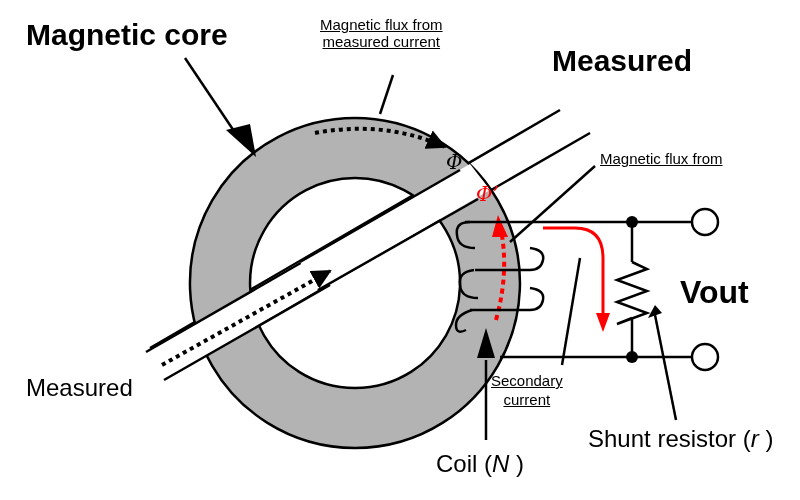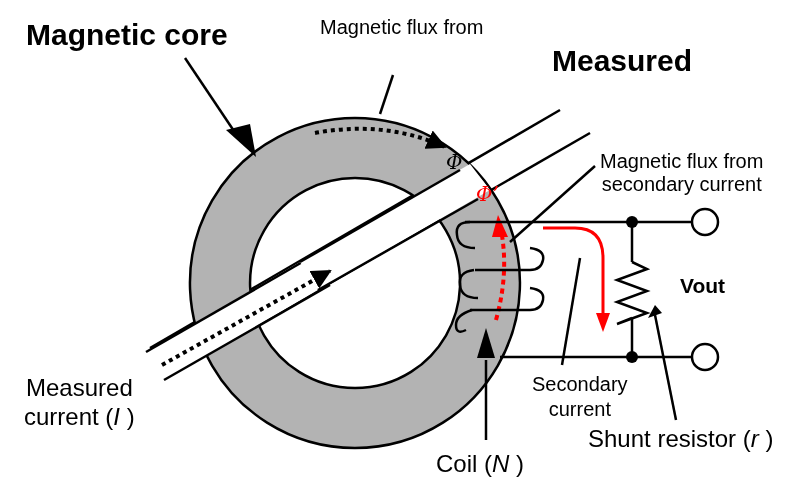--- a/index.html
+++ b/index.html
@@ -1,21 +1,21 @@
 <!DOCTYPE html>
 <html><head>
 <meta charset="utf-8">
 <style>
   html, body { margin: 0; padding: 0; background: #ffffff; }
   body { width: 800px; height: 500px; overflow: hidden; position: relative; font-family: "Liberation Sans", sans-serif; }
   #diagram { position: absolute; left: 0; top: 0; width: 800px; height: 500px; }
   .lbl { position: absolute; color: #000; white-space: nowrap; line-height: 1.15; font-family: "Liberation Sans", sans-serif; }
   .big { font-weight: bold; font-size: 30px; }
   .mid { font-size: 24px; }
-  .small { font-size: 20px; text-align: center; }
+  .small { font-size: 15px; text-align: center; text-decoration: underline; }
   .center { text-align: center; }
   .it { font-style: italic; }
   .sym { position: absolute; font-family: "DejaVu Serif", serif; font-style: italic; font-size: 20px; line-height: 1; }
 </style>
 </head>
 <body>
 
 <svg id="diagram" viewBox="0 0 800 500" xmlns="http://www.w3.org/2000/svg">
   <defs>
     <marker id="arrowBlack" viewBox="0 0 10 10" refX="9" refY="5" markerWidth="5" markerHeight="5" orient="auto">
@@ -89,38 +89,37 @@
   <polygon points="648,318 662,313 655,305" fill="#000"></polygon>
 </svg>
 
 <div class="sym" style="left:446px; top:152px; color:#000;">Φ</div>
 <div class="sym" style="left:476px; top:184px; color:#ff0000;">Φ’</div>
 
 <div class="lbl big" style="left:26px; top:18px;">Magnetic core</div>
 
 <div class="lbl small center" style="left:320px; top:16px;">
   <div>Magnetic flux from</div>
+  <div>measured current</div>
 </div>
 
 <div class="lbl big" style="left:552px; top:44px; line-height:1.12;">
   <div>Measured</div>
 </div>
 
 <div class="lbl small center" style="left:600px; top:150px;">
   <div>Magnetic flux from</div>
-  <div>secondary current</div>
 </div>
 
-<div class="lbl big" style="left:680px; top:274px; font-size:21px;">Vout</div>
+<div class="lbl big" style="left:680px; top:274px; font-size:32px;">Vout</div>
 
 <div class="lbl mid" style="left:24px; top:374px; line-height:1.2;">
   <div style="padding-left:2px;">Measured</div>
-  <div><span>current (</span><span class="it">I</span><span> )</span></div>
 </div>
 
-<div class="lbl small center" style="left:532px; top:372px; line-height:1.25;">
+<div class="lbl small center" style="left:491px; top:372px; line-height:1.25;">
   <div>Secondary</div>
   <div>current</div>
 </div>
 
 <div class="lbl mid" style="left:436px; top:450px;text-align:center;"><span>Coil (</span><span class="it">N</span><span> )</span></div>
 
 <div class="lbl mid" style="left:588px; top:425px;"><span>Shunt resistor (</span><span class="it">r</span><span> )</span></div>
 
 </body></html>

